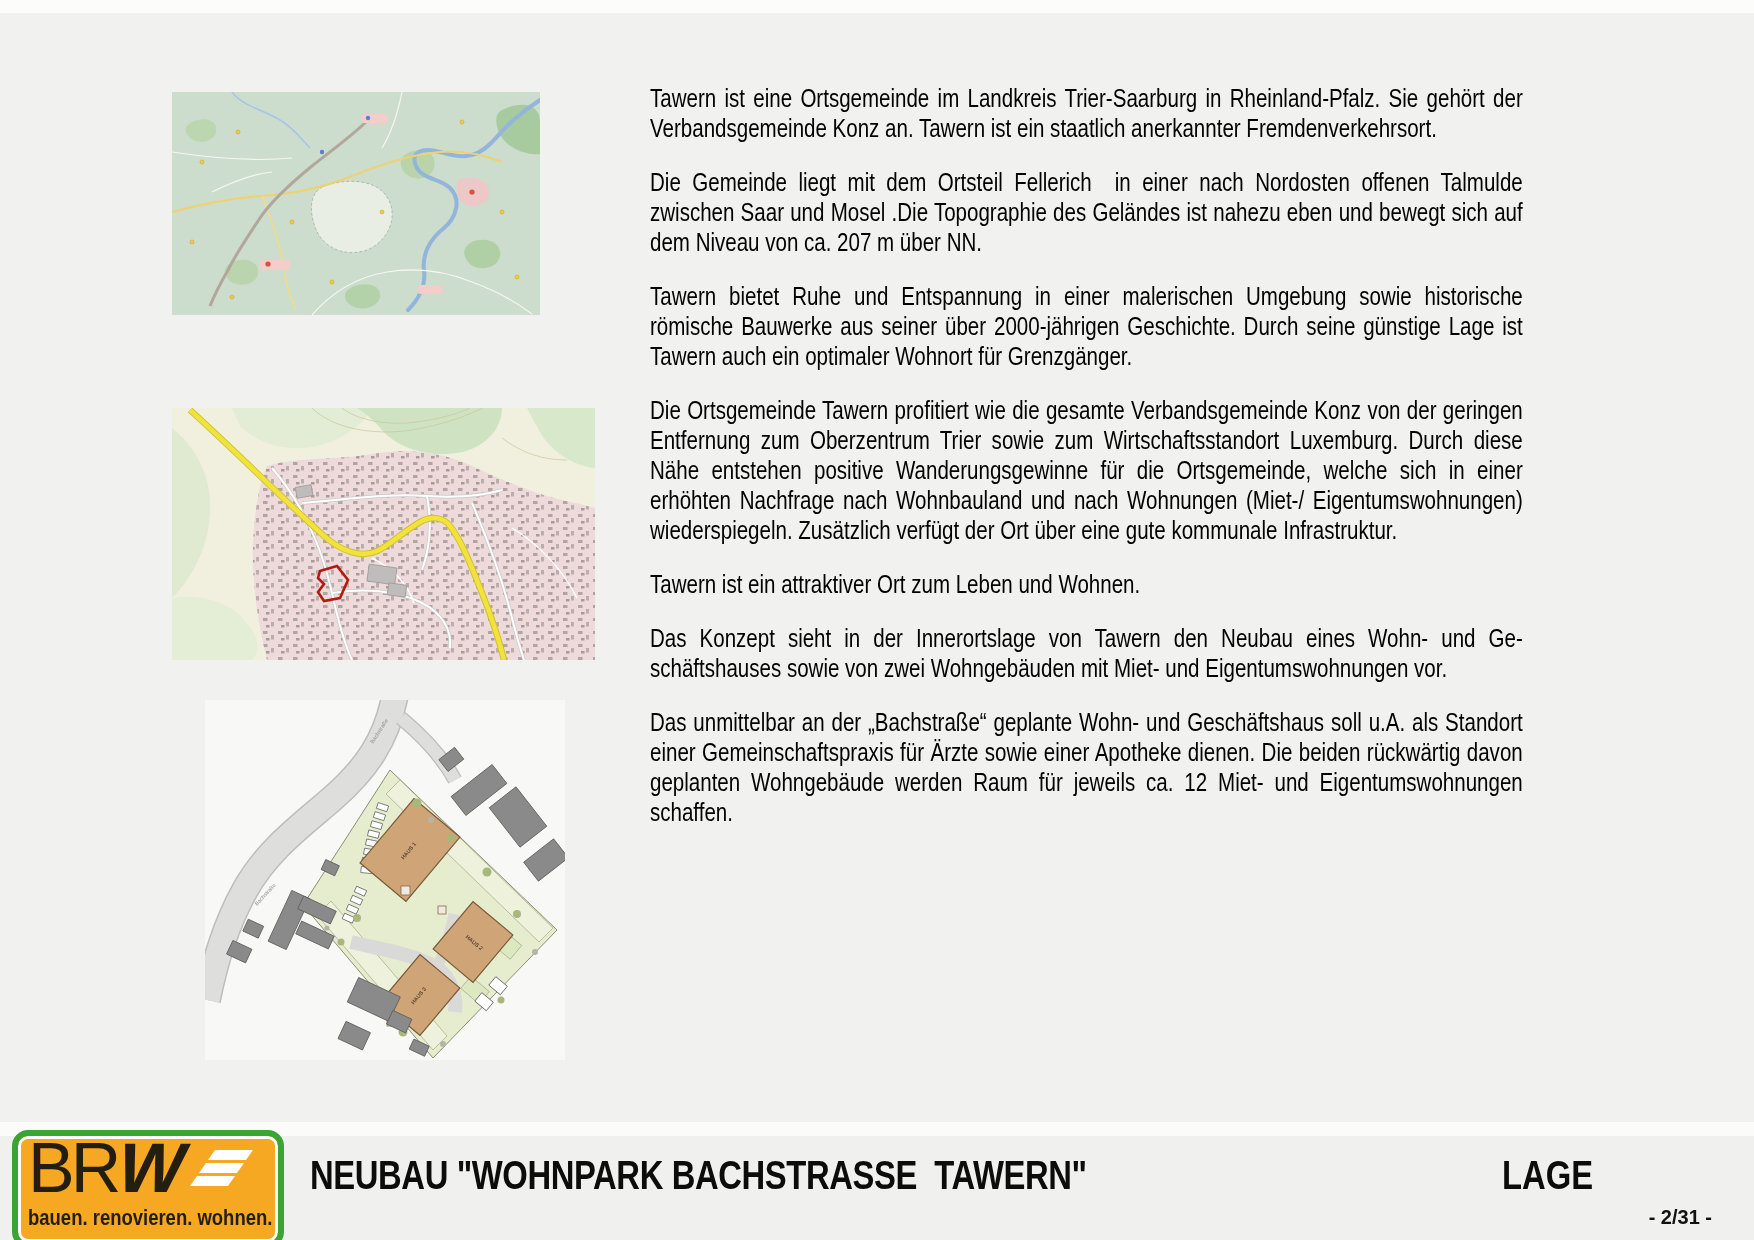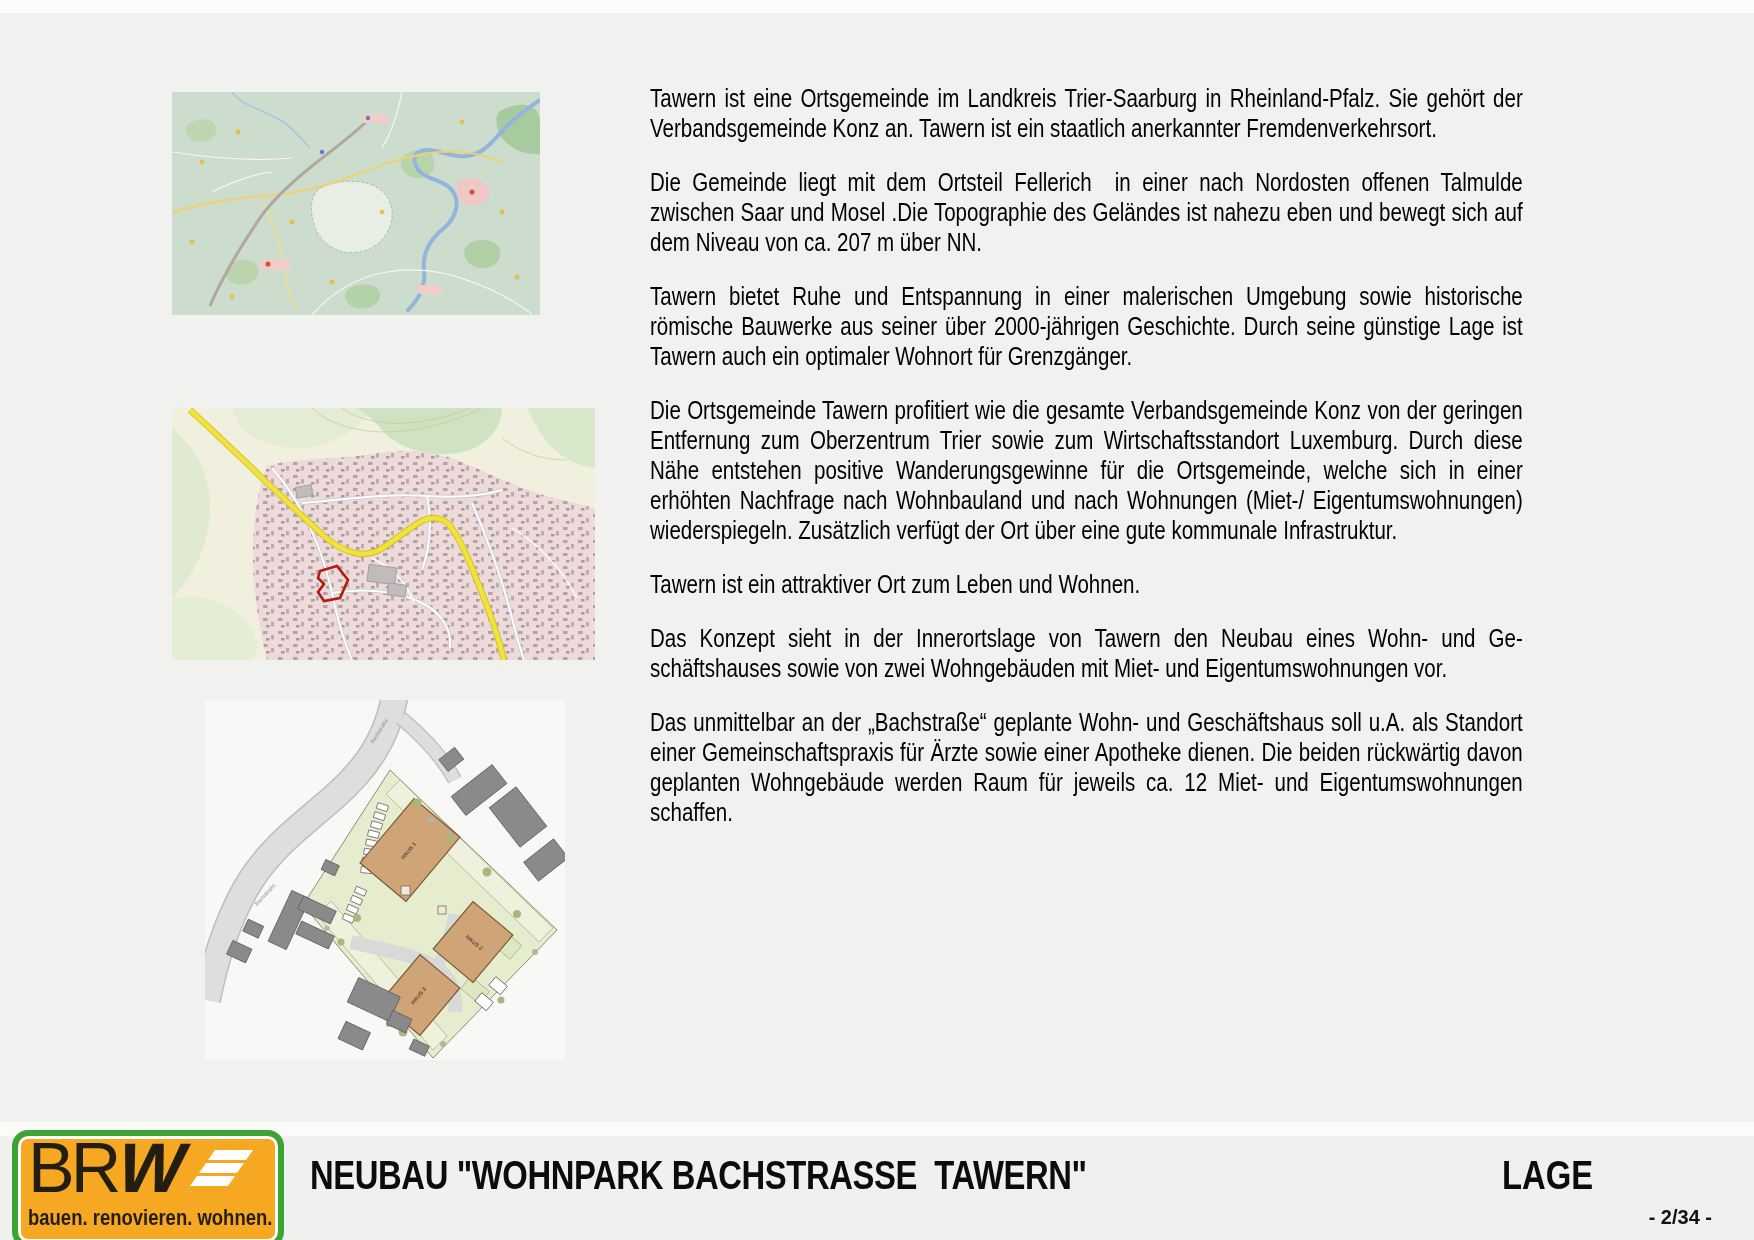--- a/index.html
+++ b/index.html
@@ -270,15 +270,15 @@
         <polygon points="26,2 64,2 57,12 19,12" fill="#ffffff"></polygon>
         <polygon points="17,15 55,15 48,25 10,25" fill="#ffffff"></polygon>
         <polygon points="8,28 46,28 39,38 1,38" fill="#ffffff"></polygon>
       </svg>
     </div>
     <div class="logo-tagline">bauen. renovieren. wohnen.</div>
   </div>
 
   <div class="project-title">NEUBAU "WOHNPARK BACHSTRASSE  TAWERN"</div>
   <div class="section-label">LAGE</div>
-  <div class="page-indicator">- 2/34 -</div>
+  <div class="page-indicator">- 2/31 -</div>
 
 </div>
 
 </body></html>

